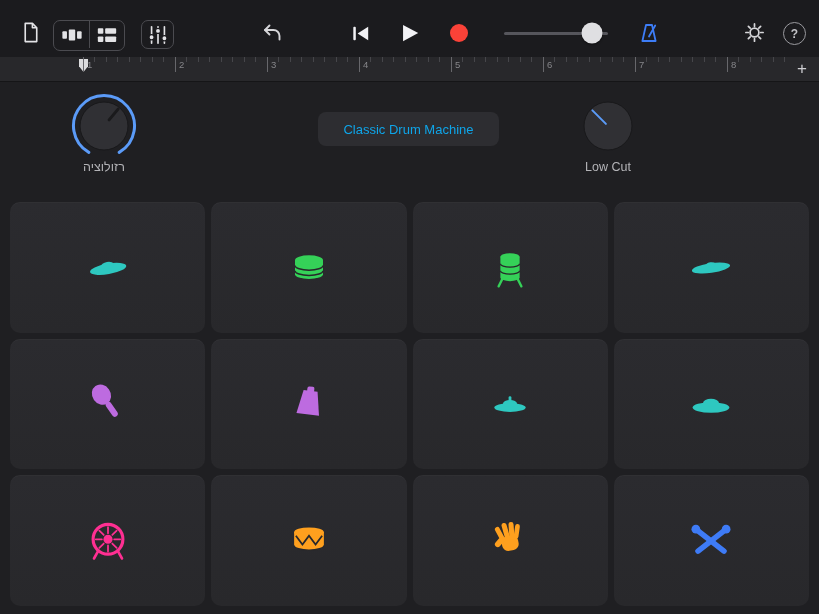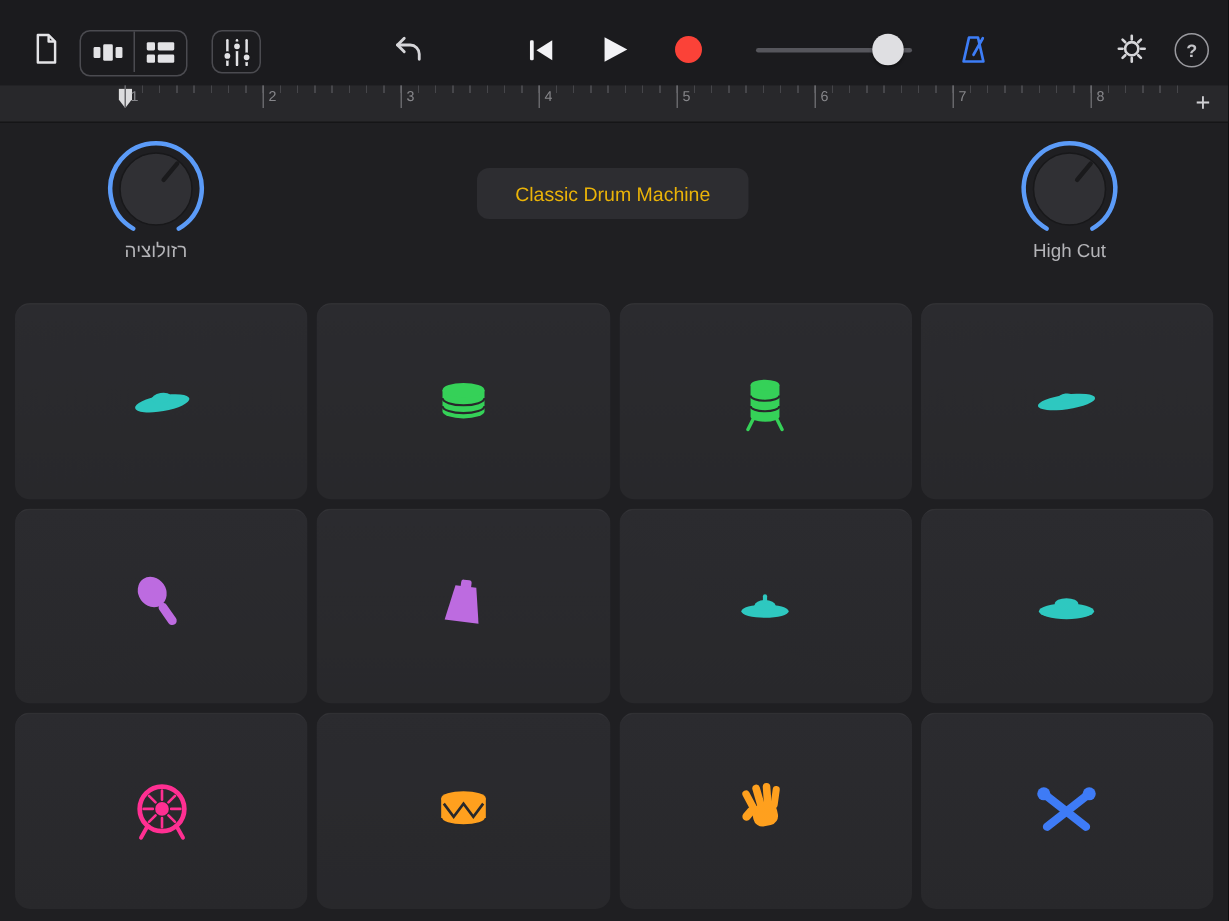--- a/index.html
+++ b/index.html
@@ -35,21 +35,21 @@
   .ruler-num{position:absolute;top:3px;font-size:9.5px;color:#86868a;padding-left:4px;line-height:1;}
   .ruler-num::before{content:"";position:absolute;left:0;top:-3px;height:15px;border-left:1px solid #67676b;}
   .playhead{position:absolute;left:79px;top:2px;width:9px;height:13px;background:#dcdcde;
     clip-path:polygon(0 0,100% 0,100% 55%,50% 100%,0 55%);}
   .ruler-add{position:absolute;right:6px;top:0;height:24px;width:22px;background:transparent;border:none;color:#cfcfd3;font-size:17px;line-height:24px;padding:0;cursor:pointer;}
   
   .knob-row{position:absolute;left:0;top:92px;width:819px;height:106px;}
   .knob-slot{position:absolute;top:0;width:120px;display:flex;flex-direction:column;align-items:center;}
   .knob-label{margin-top:1px;font-size:12.5px;color:#b4b4b8;line-height:1.1;}
   .inst-label{position:absolute;left:318px;top:112px;width:181px;height:34px;border-radius:8px;background:#2d2d31;
-    color:#eab308;font-size:13px;display:flex;align-items:center;justify-content:center;cursor:pointer;}
+    color:#0ea5e9;font-size:13px;display:flex;align-items:center;justify-content:center;cursor:pointer;}
   
   .pad-grid{position:absolute;left:10px;top:202px;width:799px;height:404px;display:grid;
     grid-template-columns:repeat(4,1fr);grid-template-rows:repeat(3,1fr);gap:6px;}
   .pad{background:linear-gradient(180deg,#2b2b2f,#28282b);border-radius:10px;border-top:1px solid rgba(255,255,255,.04);
     display:flex;align-items:center;justify-content:center;cursor:pointer;}
   .pad-icon{line-height:0;}
 </style>
 </head>
 <body>
 
@@ -174,27 +174,26 @@
 
   <div class="knob-row" id="knob-row">
       <div class="knob-slot" style="left: 44px;">
         <span class="knob-dial" style="line-height:0"><svg width="68" height="68" viewBox="0 0 68 68">
             <path d="M18.8,60.4 A30.5,30.5 0 1 1 49.2,60.4" fill="none" stroke="#5b9bf8" stroke-width="3" stroke-linecap="round"></path>
             <circle cx="34" cy="34" r="24" fill="#303034" stroke="#18181a" stroke-width="1"></circle>
             <line x1="39.1" y1="27.9" x2="48.1" y2="17.1" stroke="#1a1a1c" stroke-width="3" stroke-linecap="round"></line>
           </svg></span>
         <div class="knob-label">רזולוציה</div>
       </div>
-      <div class="knob-slot" style="left: 653px;">
+      <div class="knob-slot" style="left: 548px;">
         <span class="knob-dial" style="line-height:0"><svg width="68" height="68" viewBox="0 0 68 68">
-            <path d="M18.8,60.4 A30.5,30.5 0 1 1 49.2,60.4" fill="none" stroke="#5b9bf8" stroke-width="3" stroke-linecap="round"></path>
             <circle cx="34" cy="34" r="24" fill="#303034" stroke="#18181a" stroke-width="1"></circle>
-            <line x1="39.1" y1="27.9" x2="48.1" y2="17.1" stroke="#1a1a1c" stroke-width="3" stroke-linecap="round"></line>
-          </svg></span>
-        <div class="knob-label">High Cut</div>
+            <line x1="31.9" y1="31.9" x2="18.4" y2="18.4" stroke="#5b9bf8" stroke-width="2" stroke-linecap="round"></line>
+          </svg></span>
+        <div class="knob-label">Low Cut</div>
       </div>
     </div>
   <div class="inst-label">
     <span>Classic Drum Machine</span>
   </div>
 
   <div class="pad-grid" id="pad-grid">
       <div class="pad">
         <span class="pad-icon" style="color:#2ec8c0"><svg width="56" height="56" viewBox="0 0 64 64" fill="currentColor">
             <g transform="rotate(-10 32 32)">

